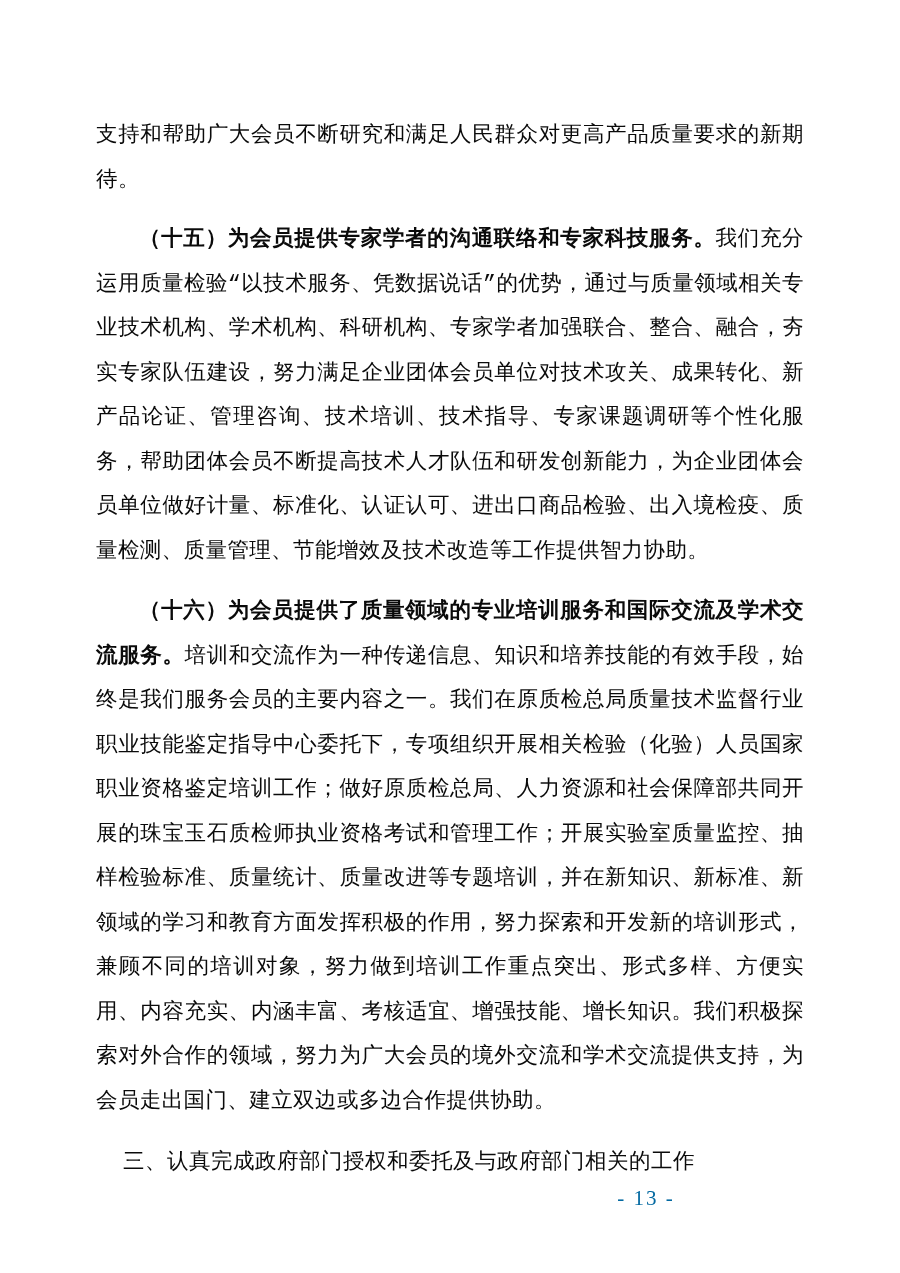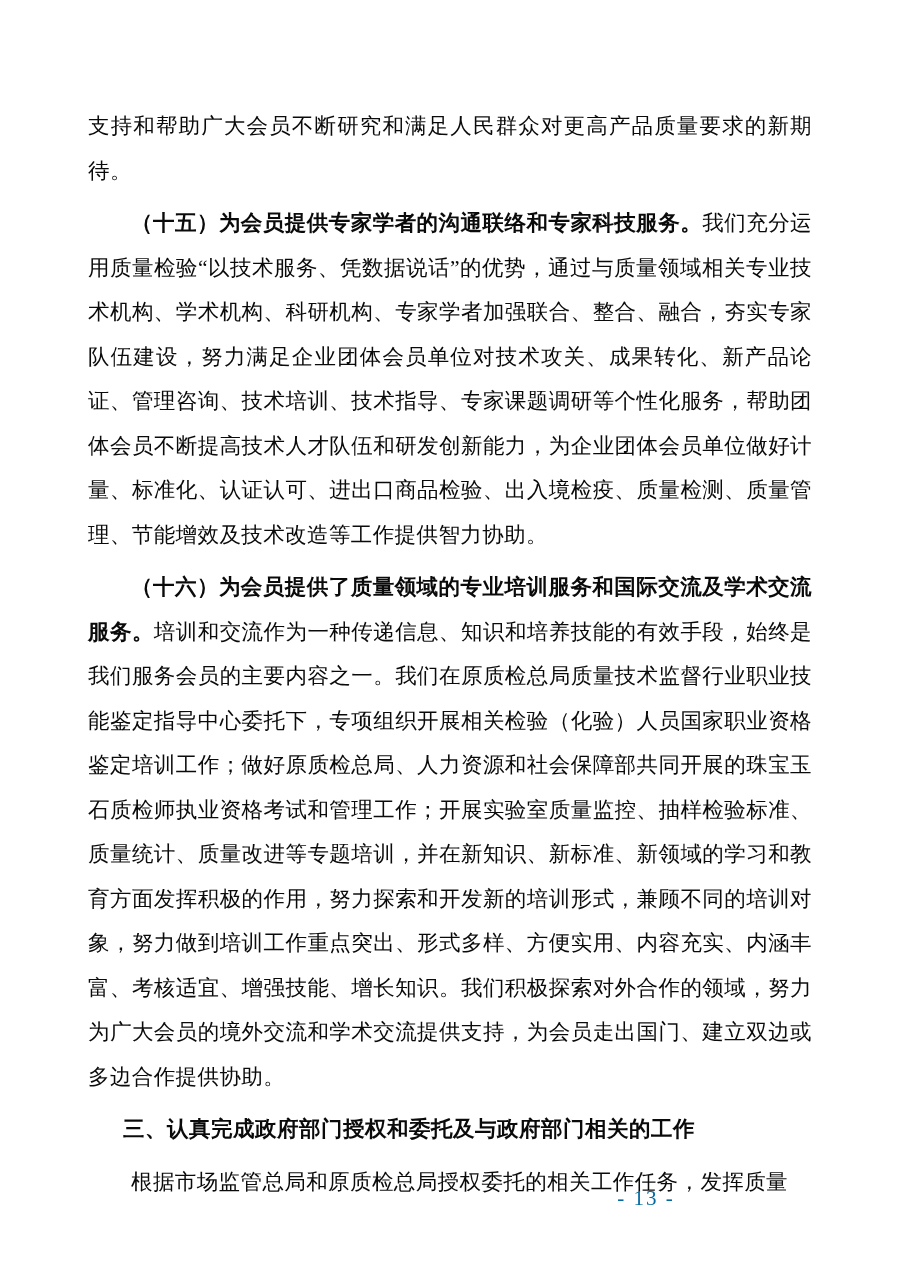--- a/index.html
+++ b/index.html
@@ -23,31 +23,31 @@
   }
   .doc-body {
     font-size: 21.5px;
     line-height: 44.5px;
     letter-spacing: 0.4px;
     text-align: justify;
     text-justify: inter-ideograph;
     color: #0a0a0a;
   }
   p.para {
-    margin: 8px;
+    margin: 16px;
     text-indent: 0;
   }
   p.indent2 {
     text-indent: 2em;
   }
   .bold-lead {
     font-weight: bold;
   }
   .section-heading {
-    font-weight: bold;
+    font-weight: normal;
     text-indent: 2em;
     margin: 0;
     letter-spacing: 0.5px;
   }
   .footer {
     position: absolute;
     left: 0;
     right: 0;
     bottom: 62px;
     text-align: center;
@@ -55,20 +55,21 @@
     letter-spacing: 2px;
     color: #0369a1;
   }
   .footer-inner {
     display: inline-block;
     padding-right: 28px;
     margin-left: 420px;
   }
   .para + .para {
     margin-top: 0;
+    font-family: Liberation Mono, monospace;
   }
 </style>
 </head>
 <body>
 
 <div class="page">
   <div class="doc-body">
 
     <p class="para">
       <span>支持和帮助广大会员不断研究和满足人民群众对更高产品质量要求的新期待。</span>
@@ -77,22 +78,19 @@
     <p class="para indent2">
       <span class="bold-lead">（十五）为会员提供专家学者的沟通联络和专家科技服务。</span><span>我们充分运用质量检验“以技术服务、凭数据说话”的优势，通过与质量领域相关专业技术机构、学术机构、科研机构、专家学者加强联合、整合、融合，夯实专家队伍建设，努力满足企业团体会员单位对技术攻关、成果转化、新产品论证、管理咨询、技术培训、技术指导、专家课题调研等个性化服务，帮助团体会员不断提高技术人才队伍和研发创新能力，为企业团体会员单位做好计量、标准化、认证认可、进出口商品检验、出入境检疫、质量检测、质量管理、节能增效及技术改造等工作提供智力协助。</span>
     </p>
 
     <p class="para indent2">
       <span class="bold-lead">（十六）为会员提供了质量领域的专业培训服务和国际交流及学术交流服务。</span><span>培训和交流作为一种传递信息、知识和培养技能的有效手段，始终是我们服务会员的主要内容之一。我们在原质检总局质量技术监督行业职业技能鉴定指导中心委托下，专项组织开展相关检验（化验）人员国家职业资格鉴定培训工作；做好原质检总局、人力资源和社会保障部共同开展的珠宝玉石质检师执业资格考试和管理工作；开展实验室质量监控、抽样检验标准、质量统计、质量改进等专题培训，并在新知识、新标准、新领域的学习和教育方面发挥积极的作用，努力探索和开发新的培训形式，兼顾不同的培训对象，努力做到培训工作重点突出、形式多样、方便实用、内容充实、内涵丰富、考核适宜、增强技能、增长知识。我们积极探索对外合作的领域，努力为广大会员的境外交流和学术交流提供支持，为会员走出国门、建立双边或多边合作提供协助。</span>
     </p>
 
     <p class="section-heading">三、认真完成政府部门授权和委托及与政府部门相关的工作</p>
 
-    <p class="para indent2">
-      <span>根据市场监管总局和原质检总局授权委托的相关工作任务，发挥质量</span>
-    </p>
 
   </div>
 
   <div class="footer">
     <span class="footer-inner">- 13 -</span>
   </div>
 </div>
 
 </body></html>

